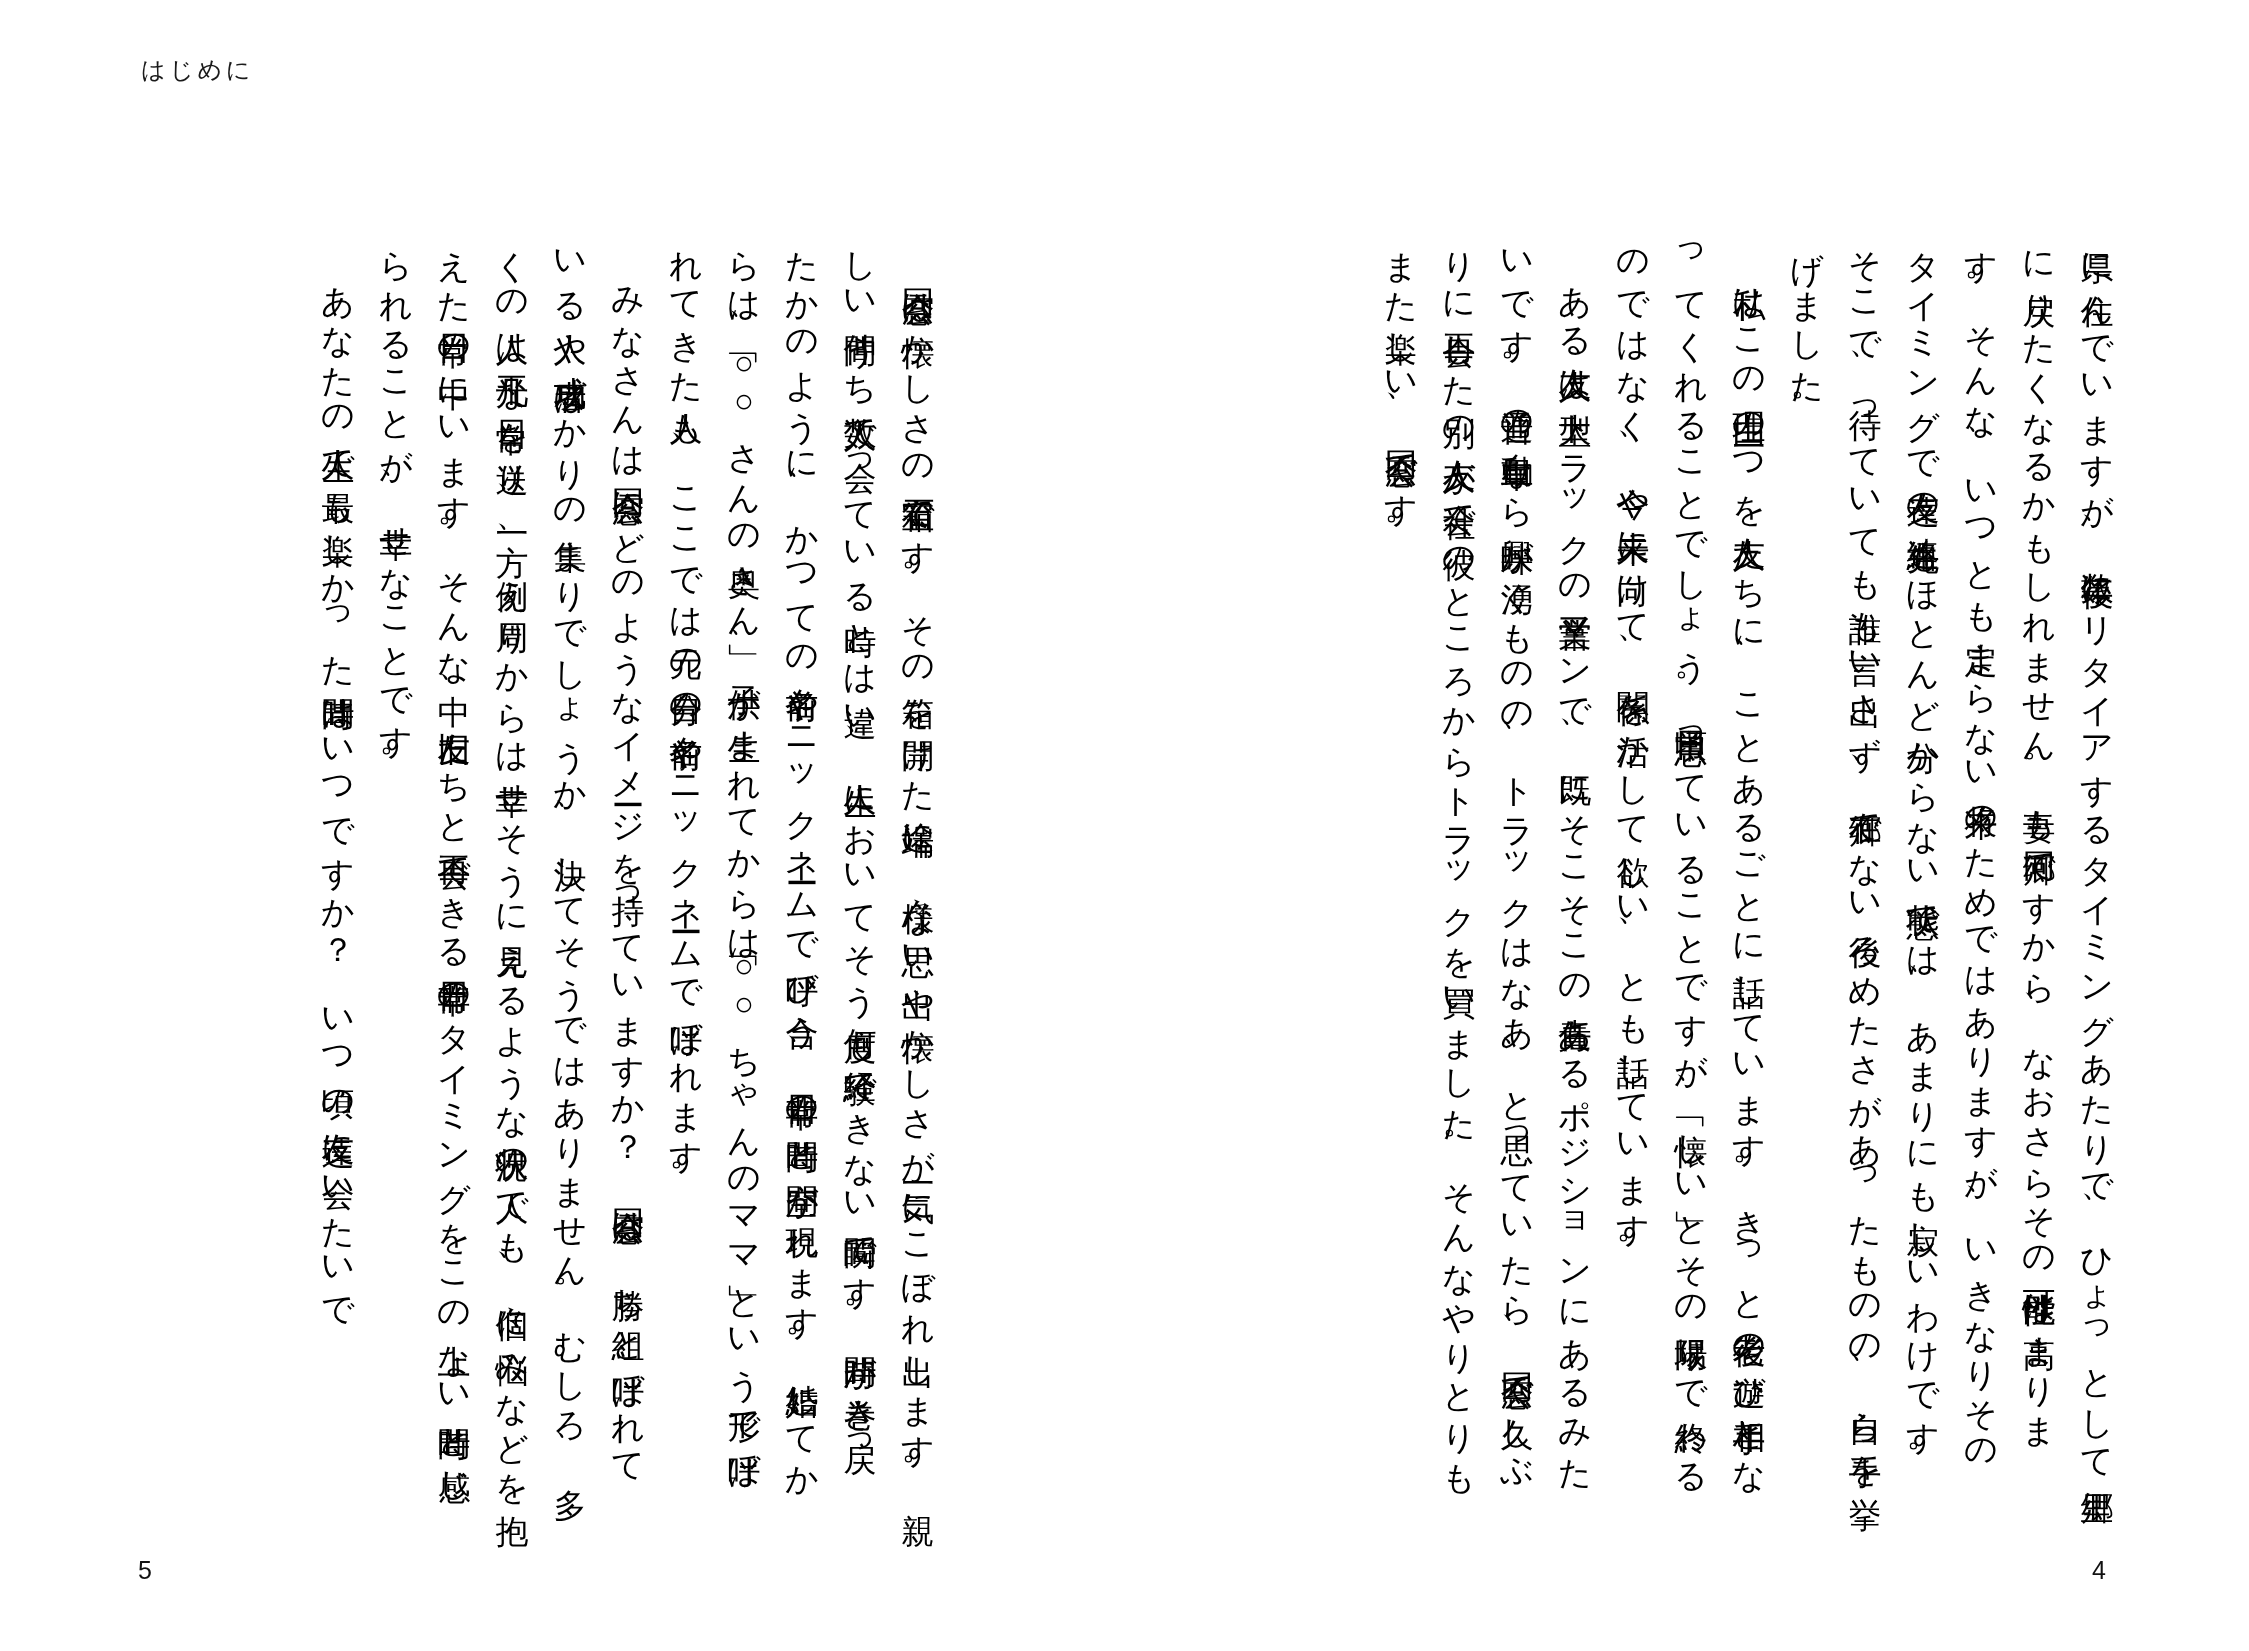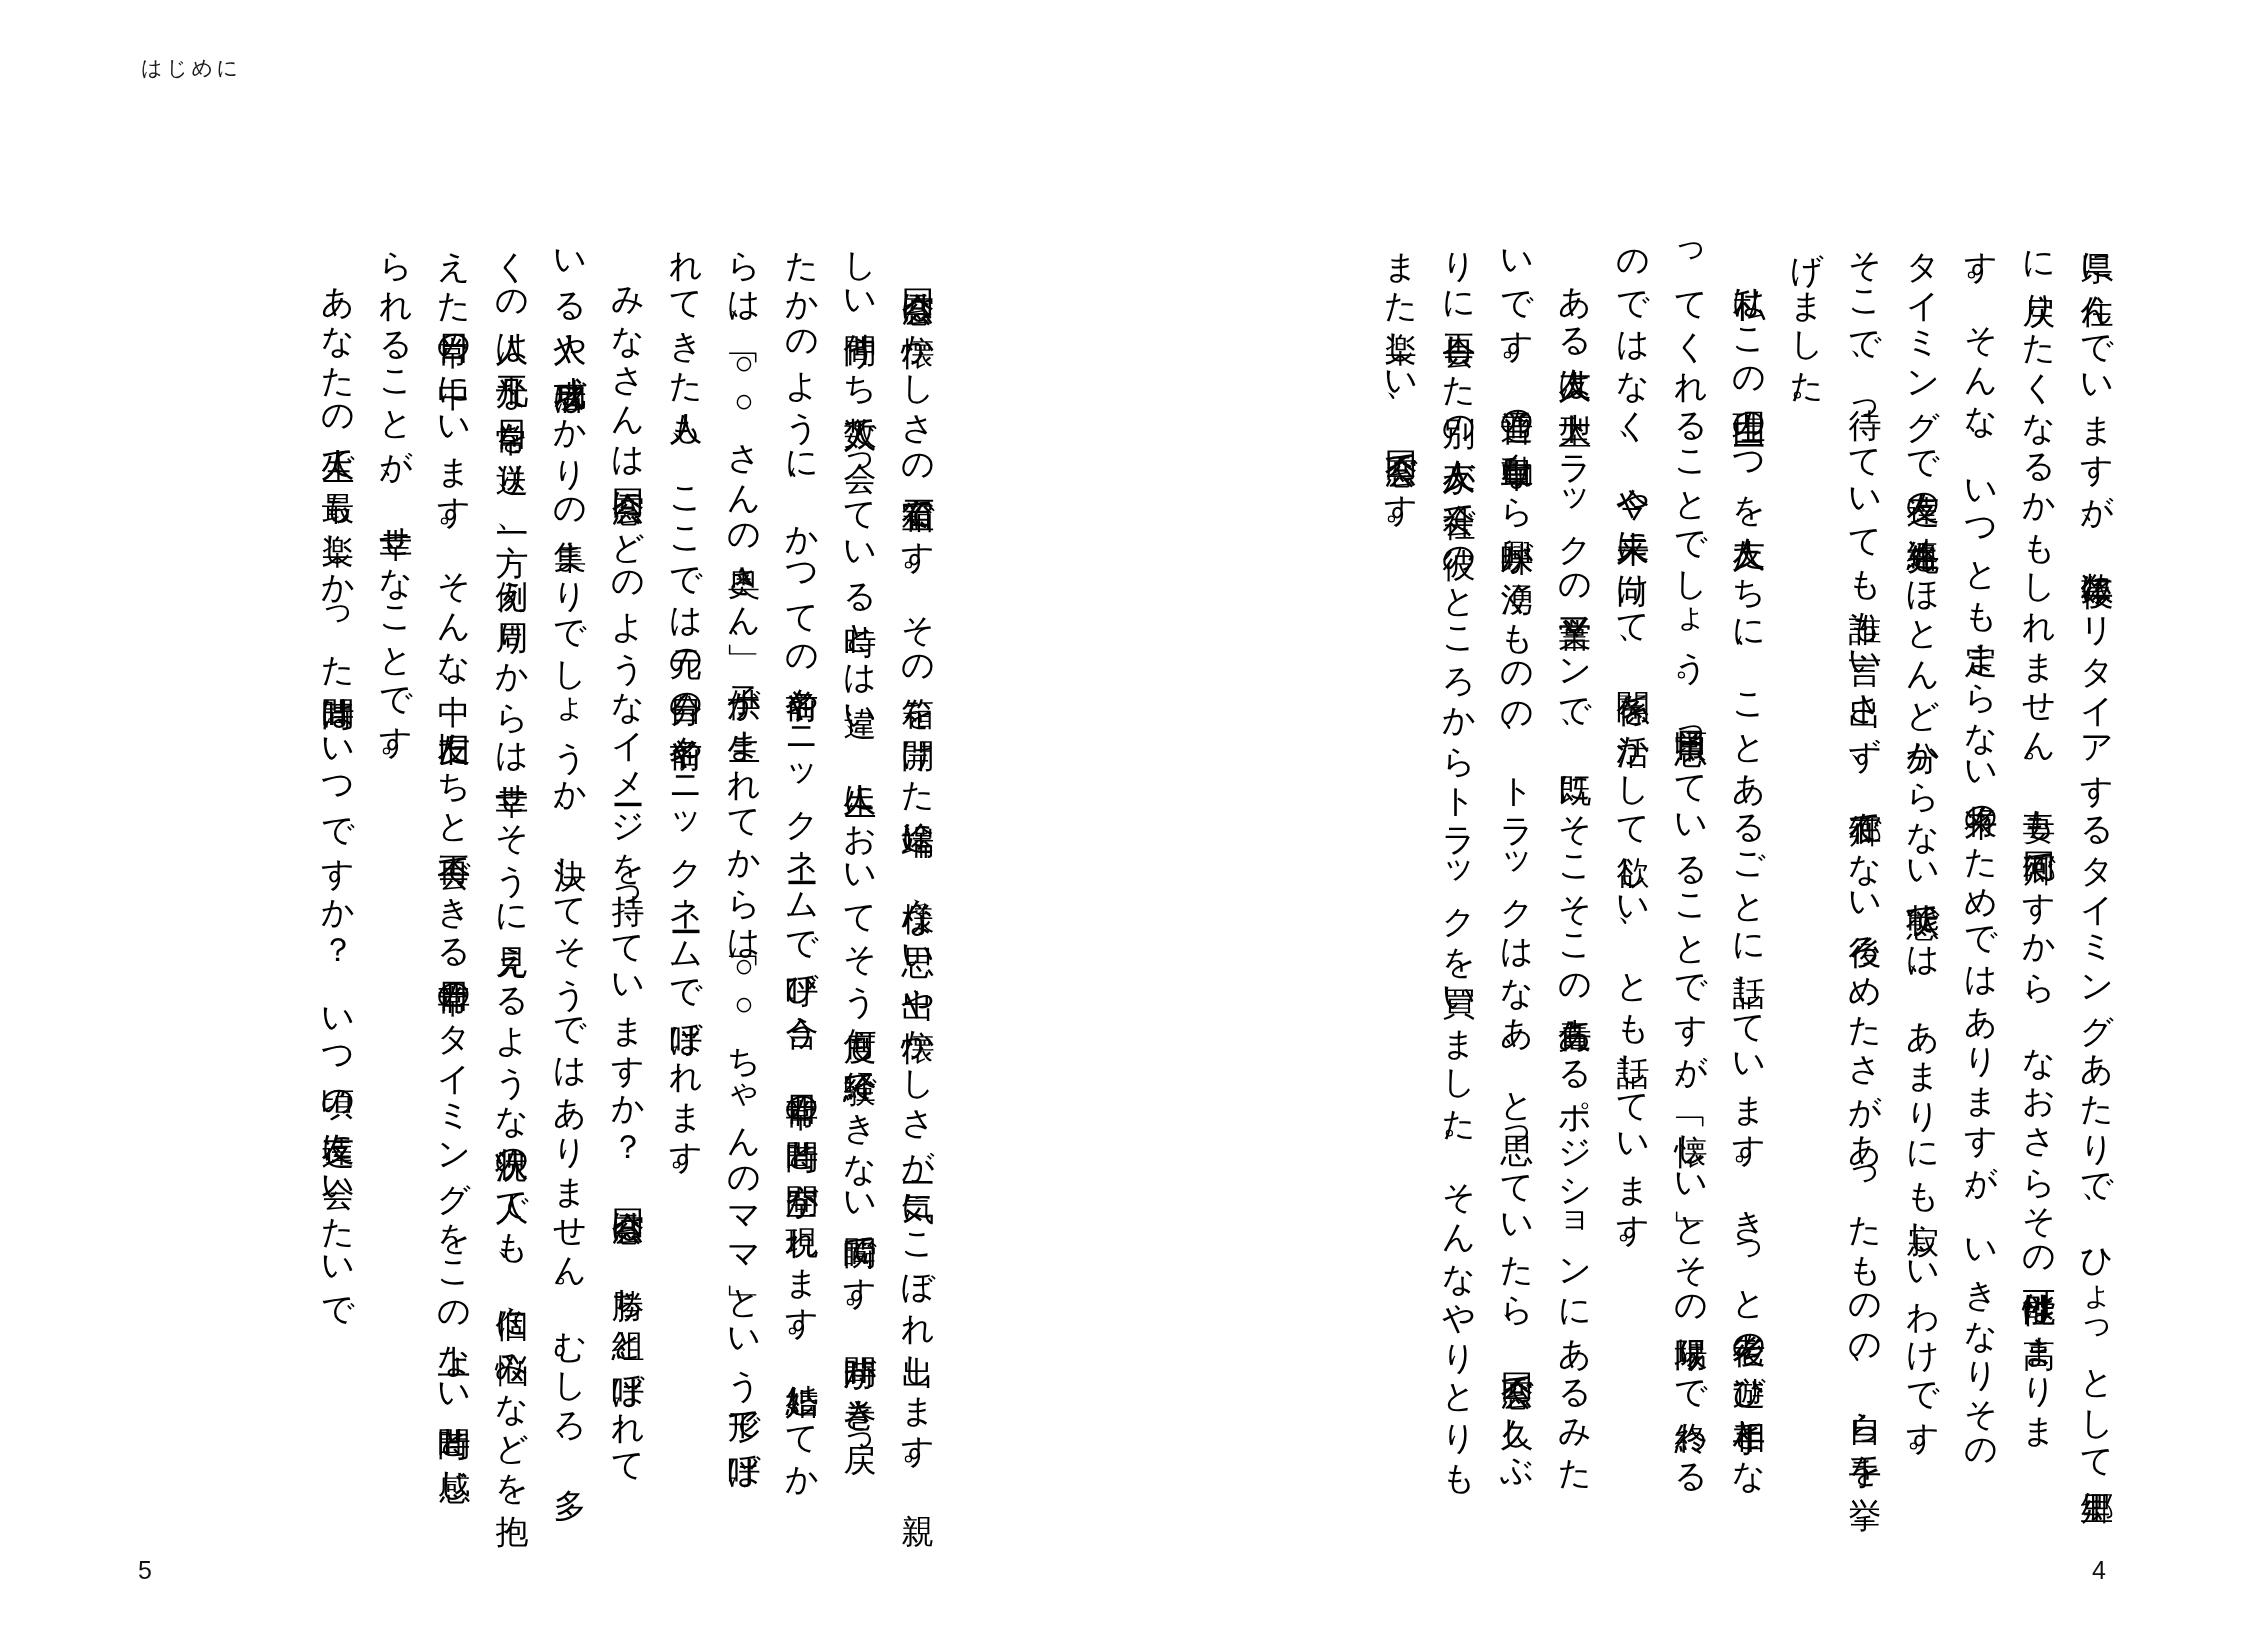--- a/index.html
+++ b/index.html
@@ -17,21 +17,21 @@
     position: absolute;
     inset: 0;
     background: #ffffff;
   }
   
   .running-header {
     position: absolute;
     left: 141px;
     top: 54px;
     font-family: "Liberation Sans", "DejaVu Sans", sans-serif;
-    font-size: 21px;
+    font-size: 24px;
     letter-spacing: 3.7px;
     color: #1a1a1a;
     white-space: nowrap;
   }
   
   .vtext {
     position: absolute;
     top: 228px;
     height: 1265px;
     width: 818px;

